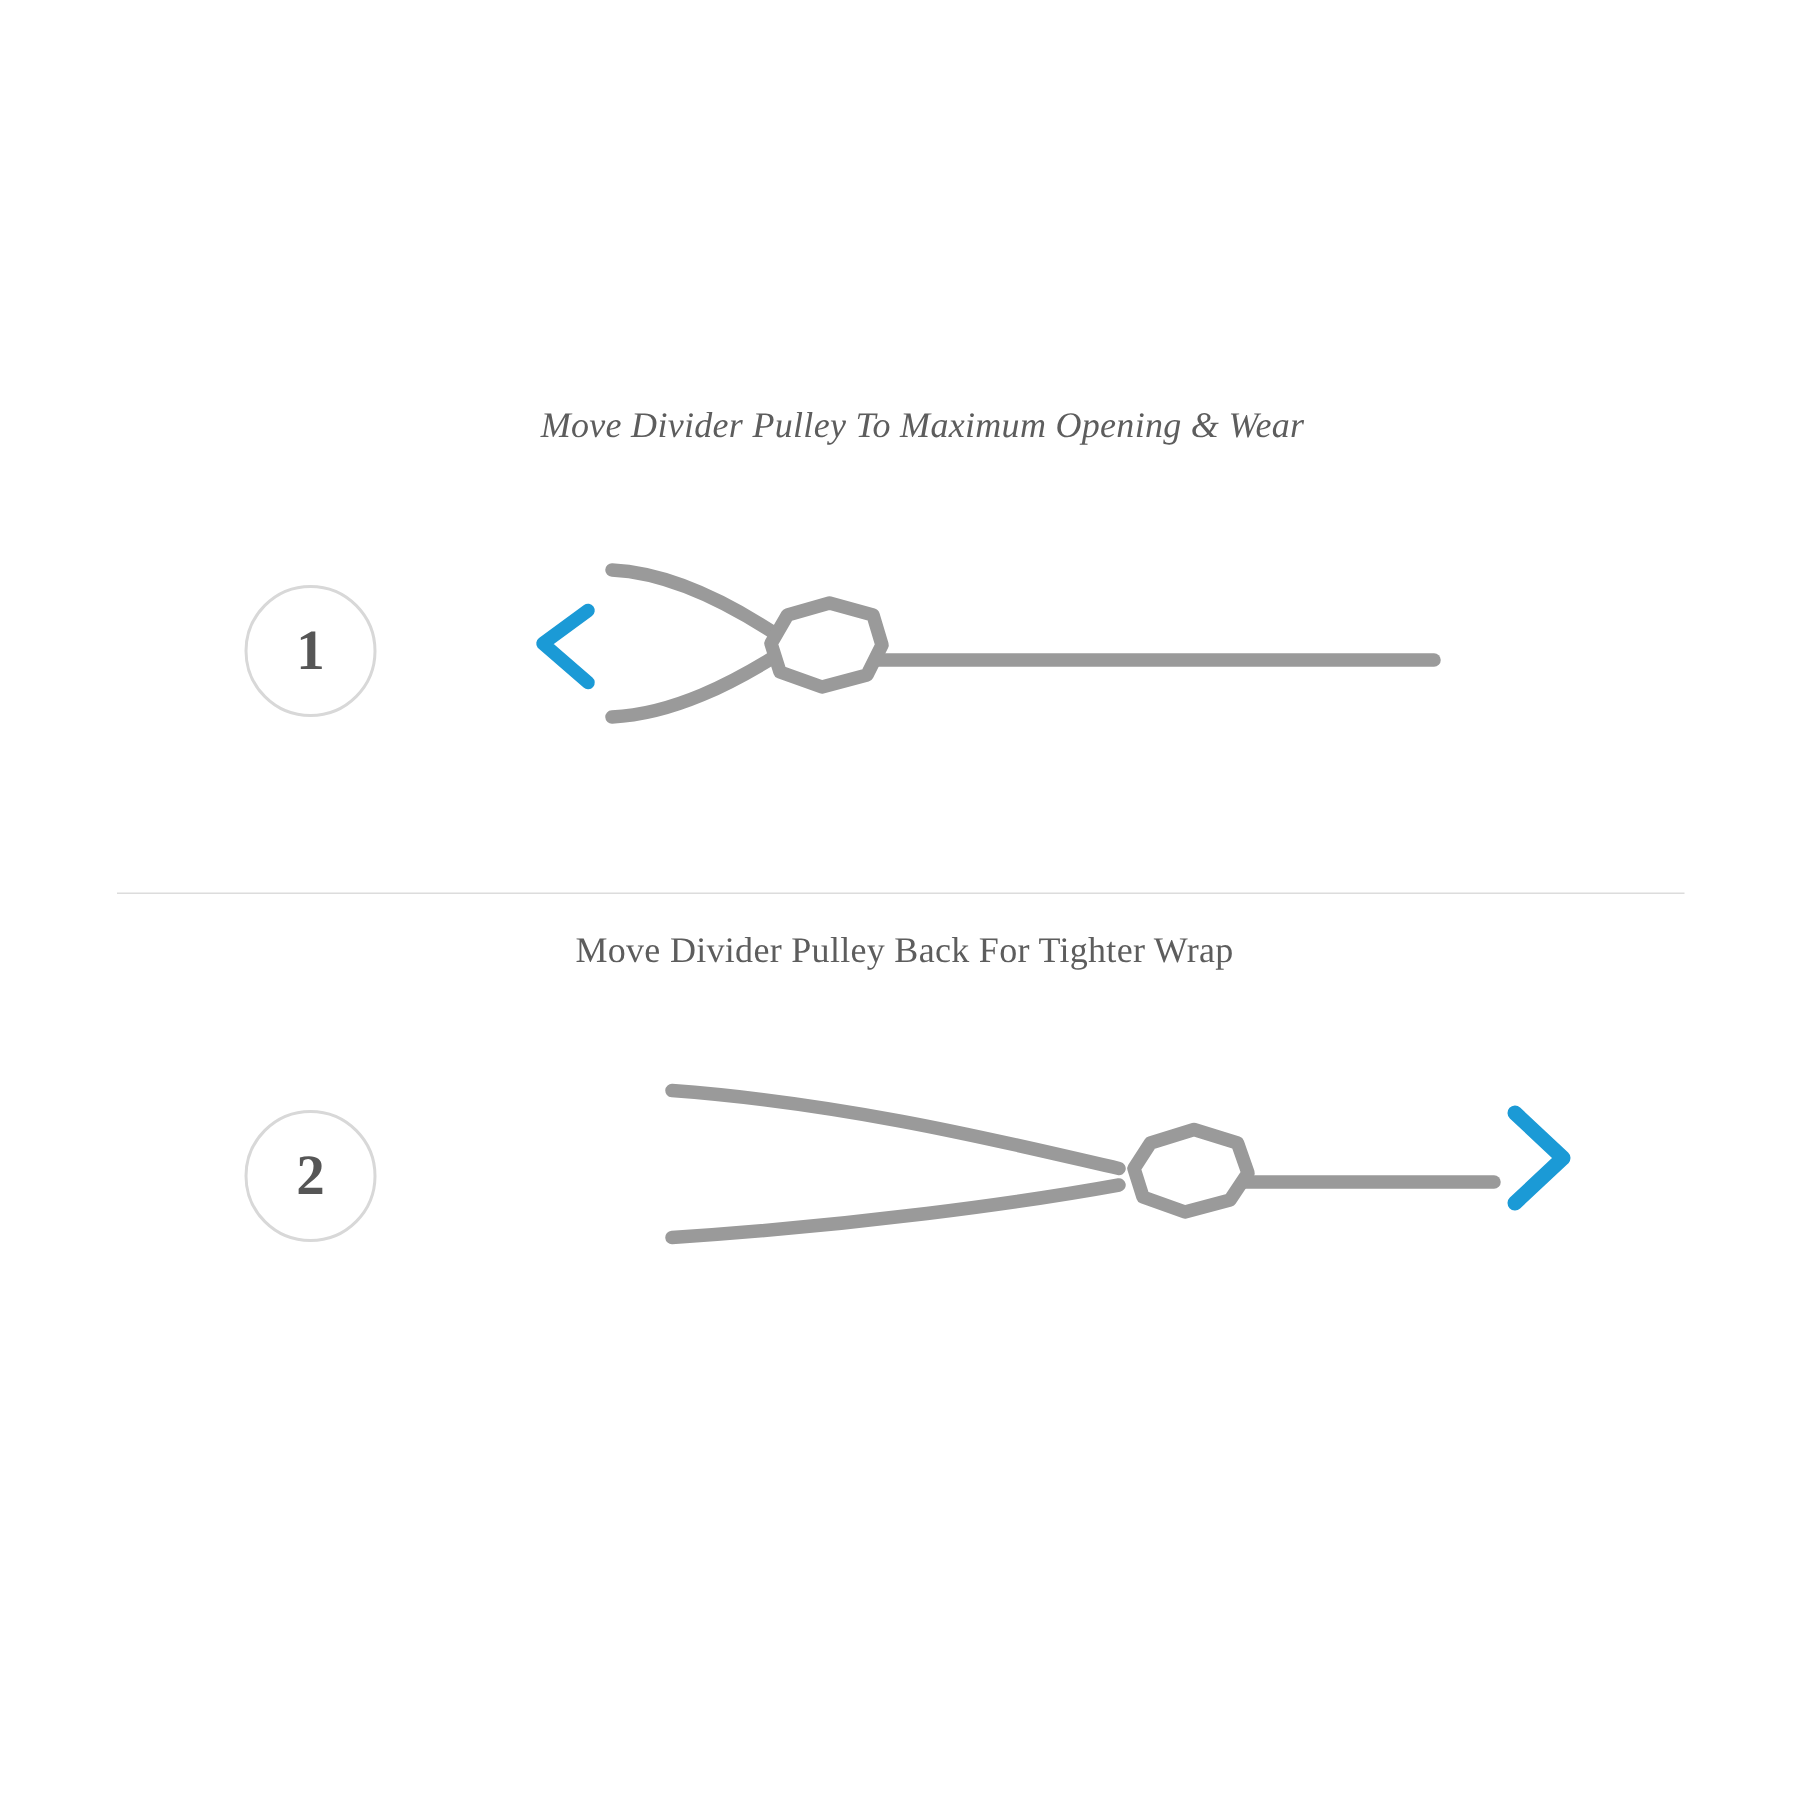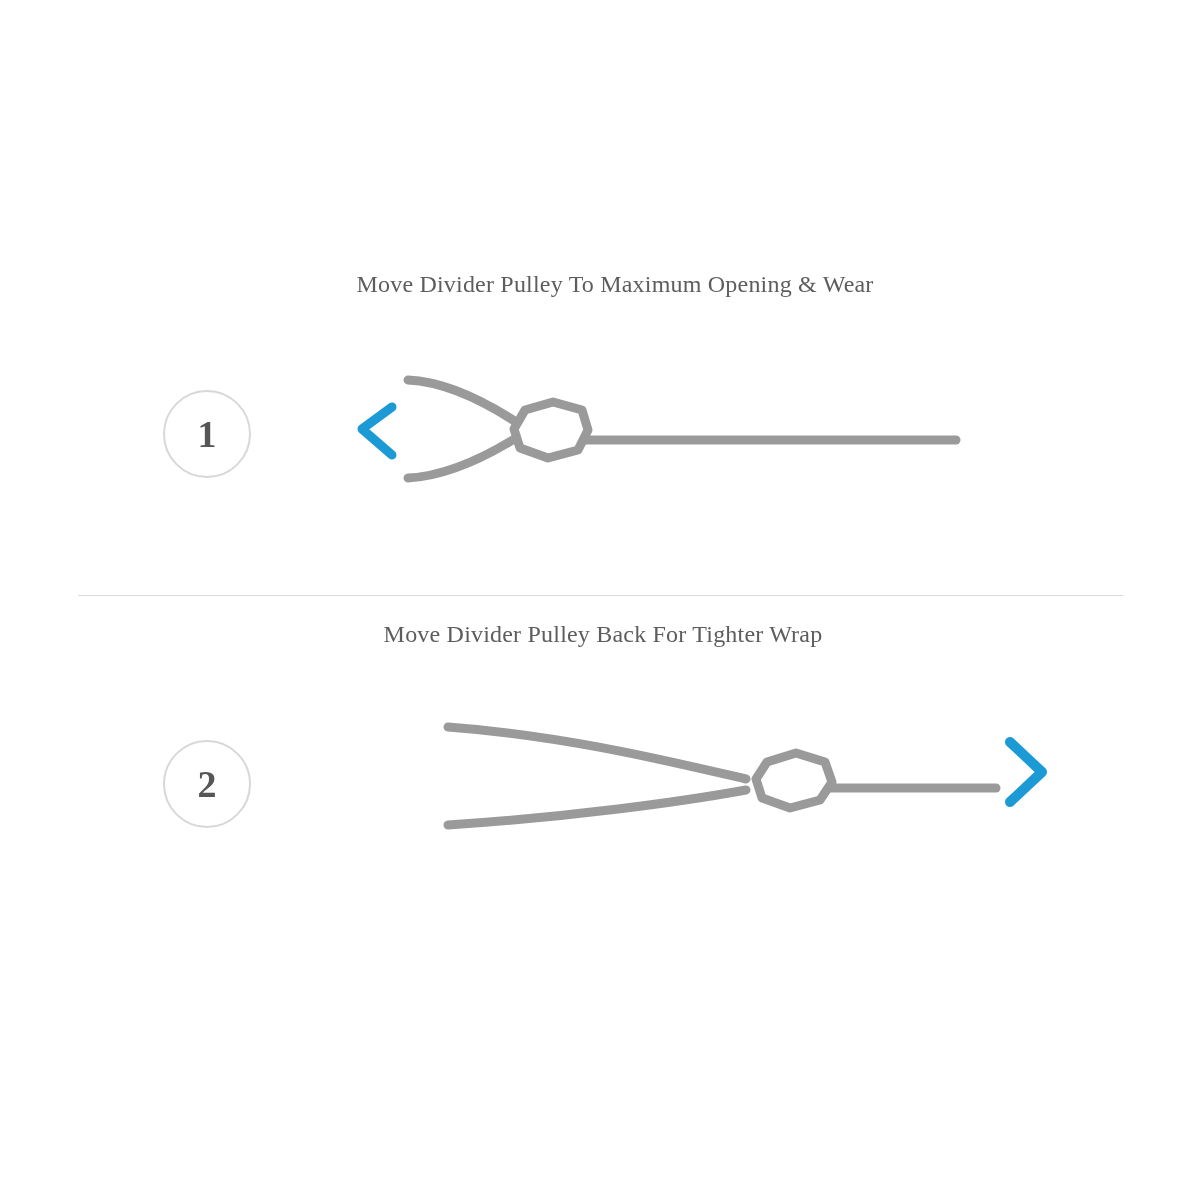--- a/index.html
+++ b/index.html
@@ -30,21 +30,21 @@
   #step-2 { top: 620px; height: 310px; }
 
   .step-caption {
     text-align: center;
     font-family: "Liberation Serif", serif;
     font-size: 24px;
     color: #5d5d5d;
     letter-spacing: 0.2px;
     line-height: 1.2;
   }
-  #step-1 .step-caption { padding-left: 30px; }
+  #step-1 .step-caption { padding-left: 30px; font-style: italic; }
   #step-2 .step-caption { padding-left: 6px; }
 
   .badge {
     position: absolute;
     width: 88px;
     height: 88px;
     border-radius: 50%;
     border: 2px solid #d8d8d8;
     box-sizing: border-box;
     display: flex;

